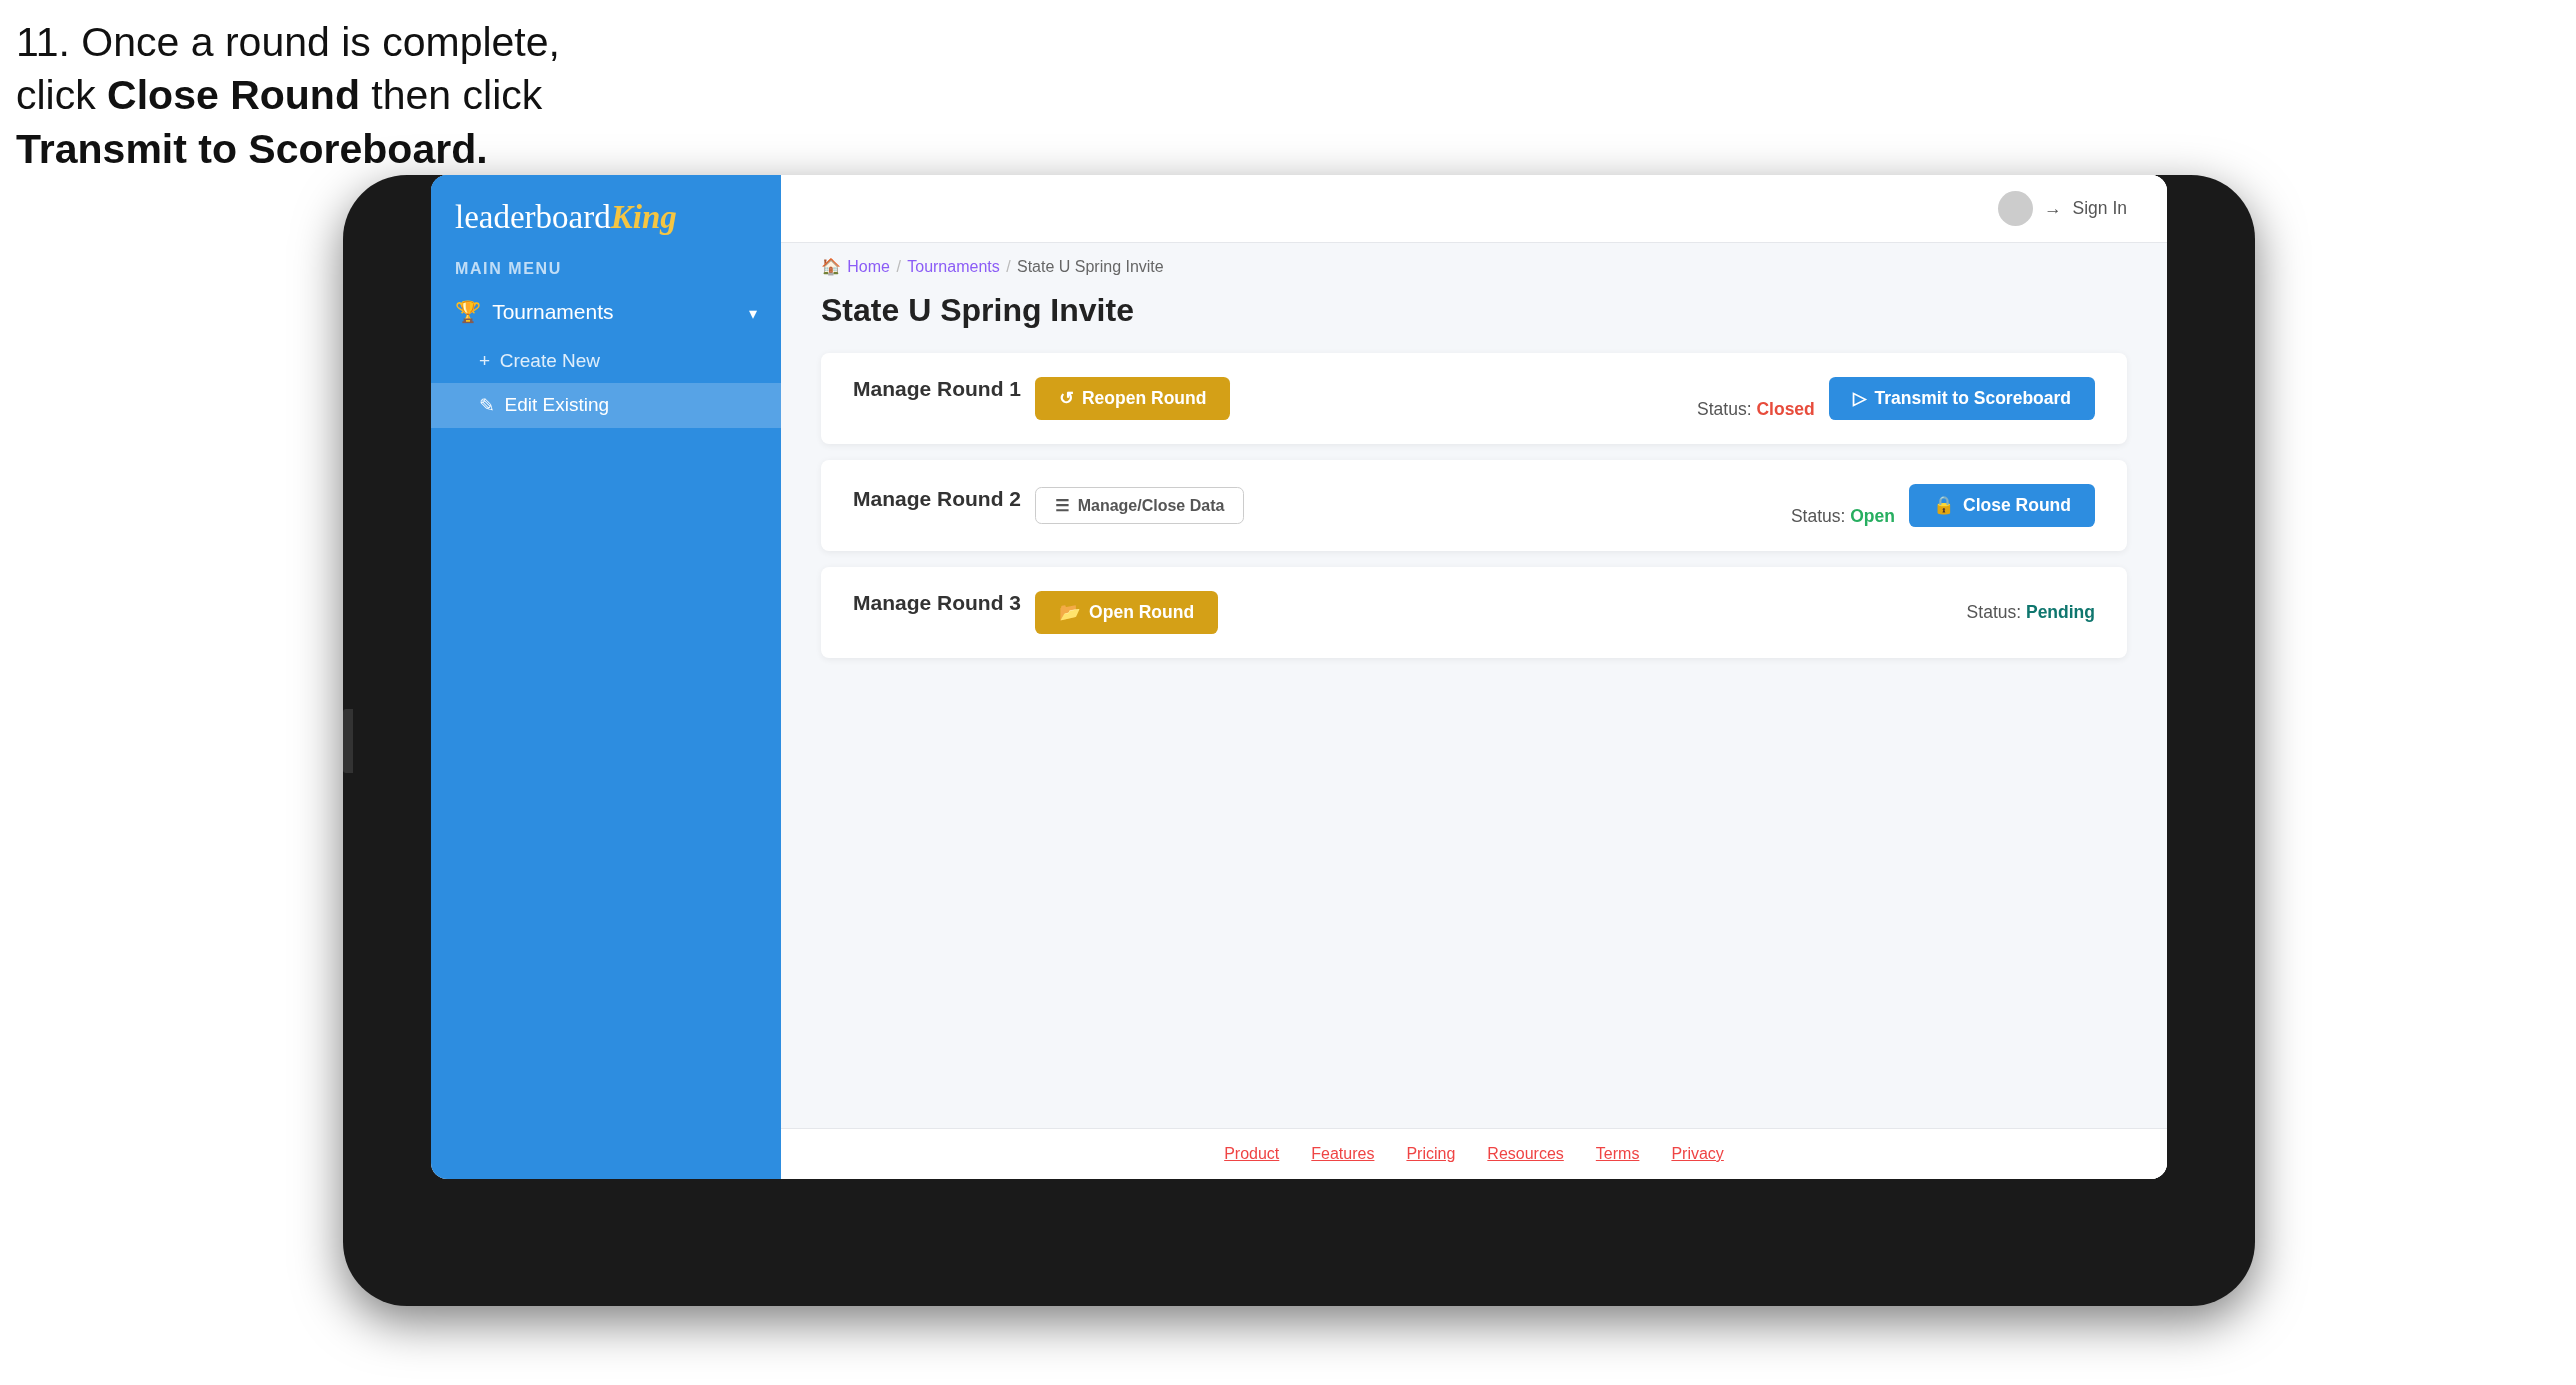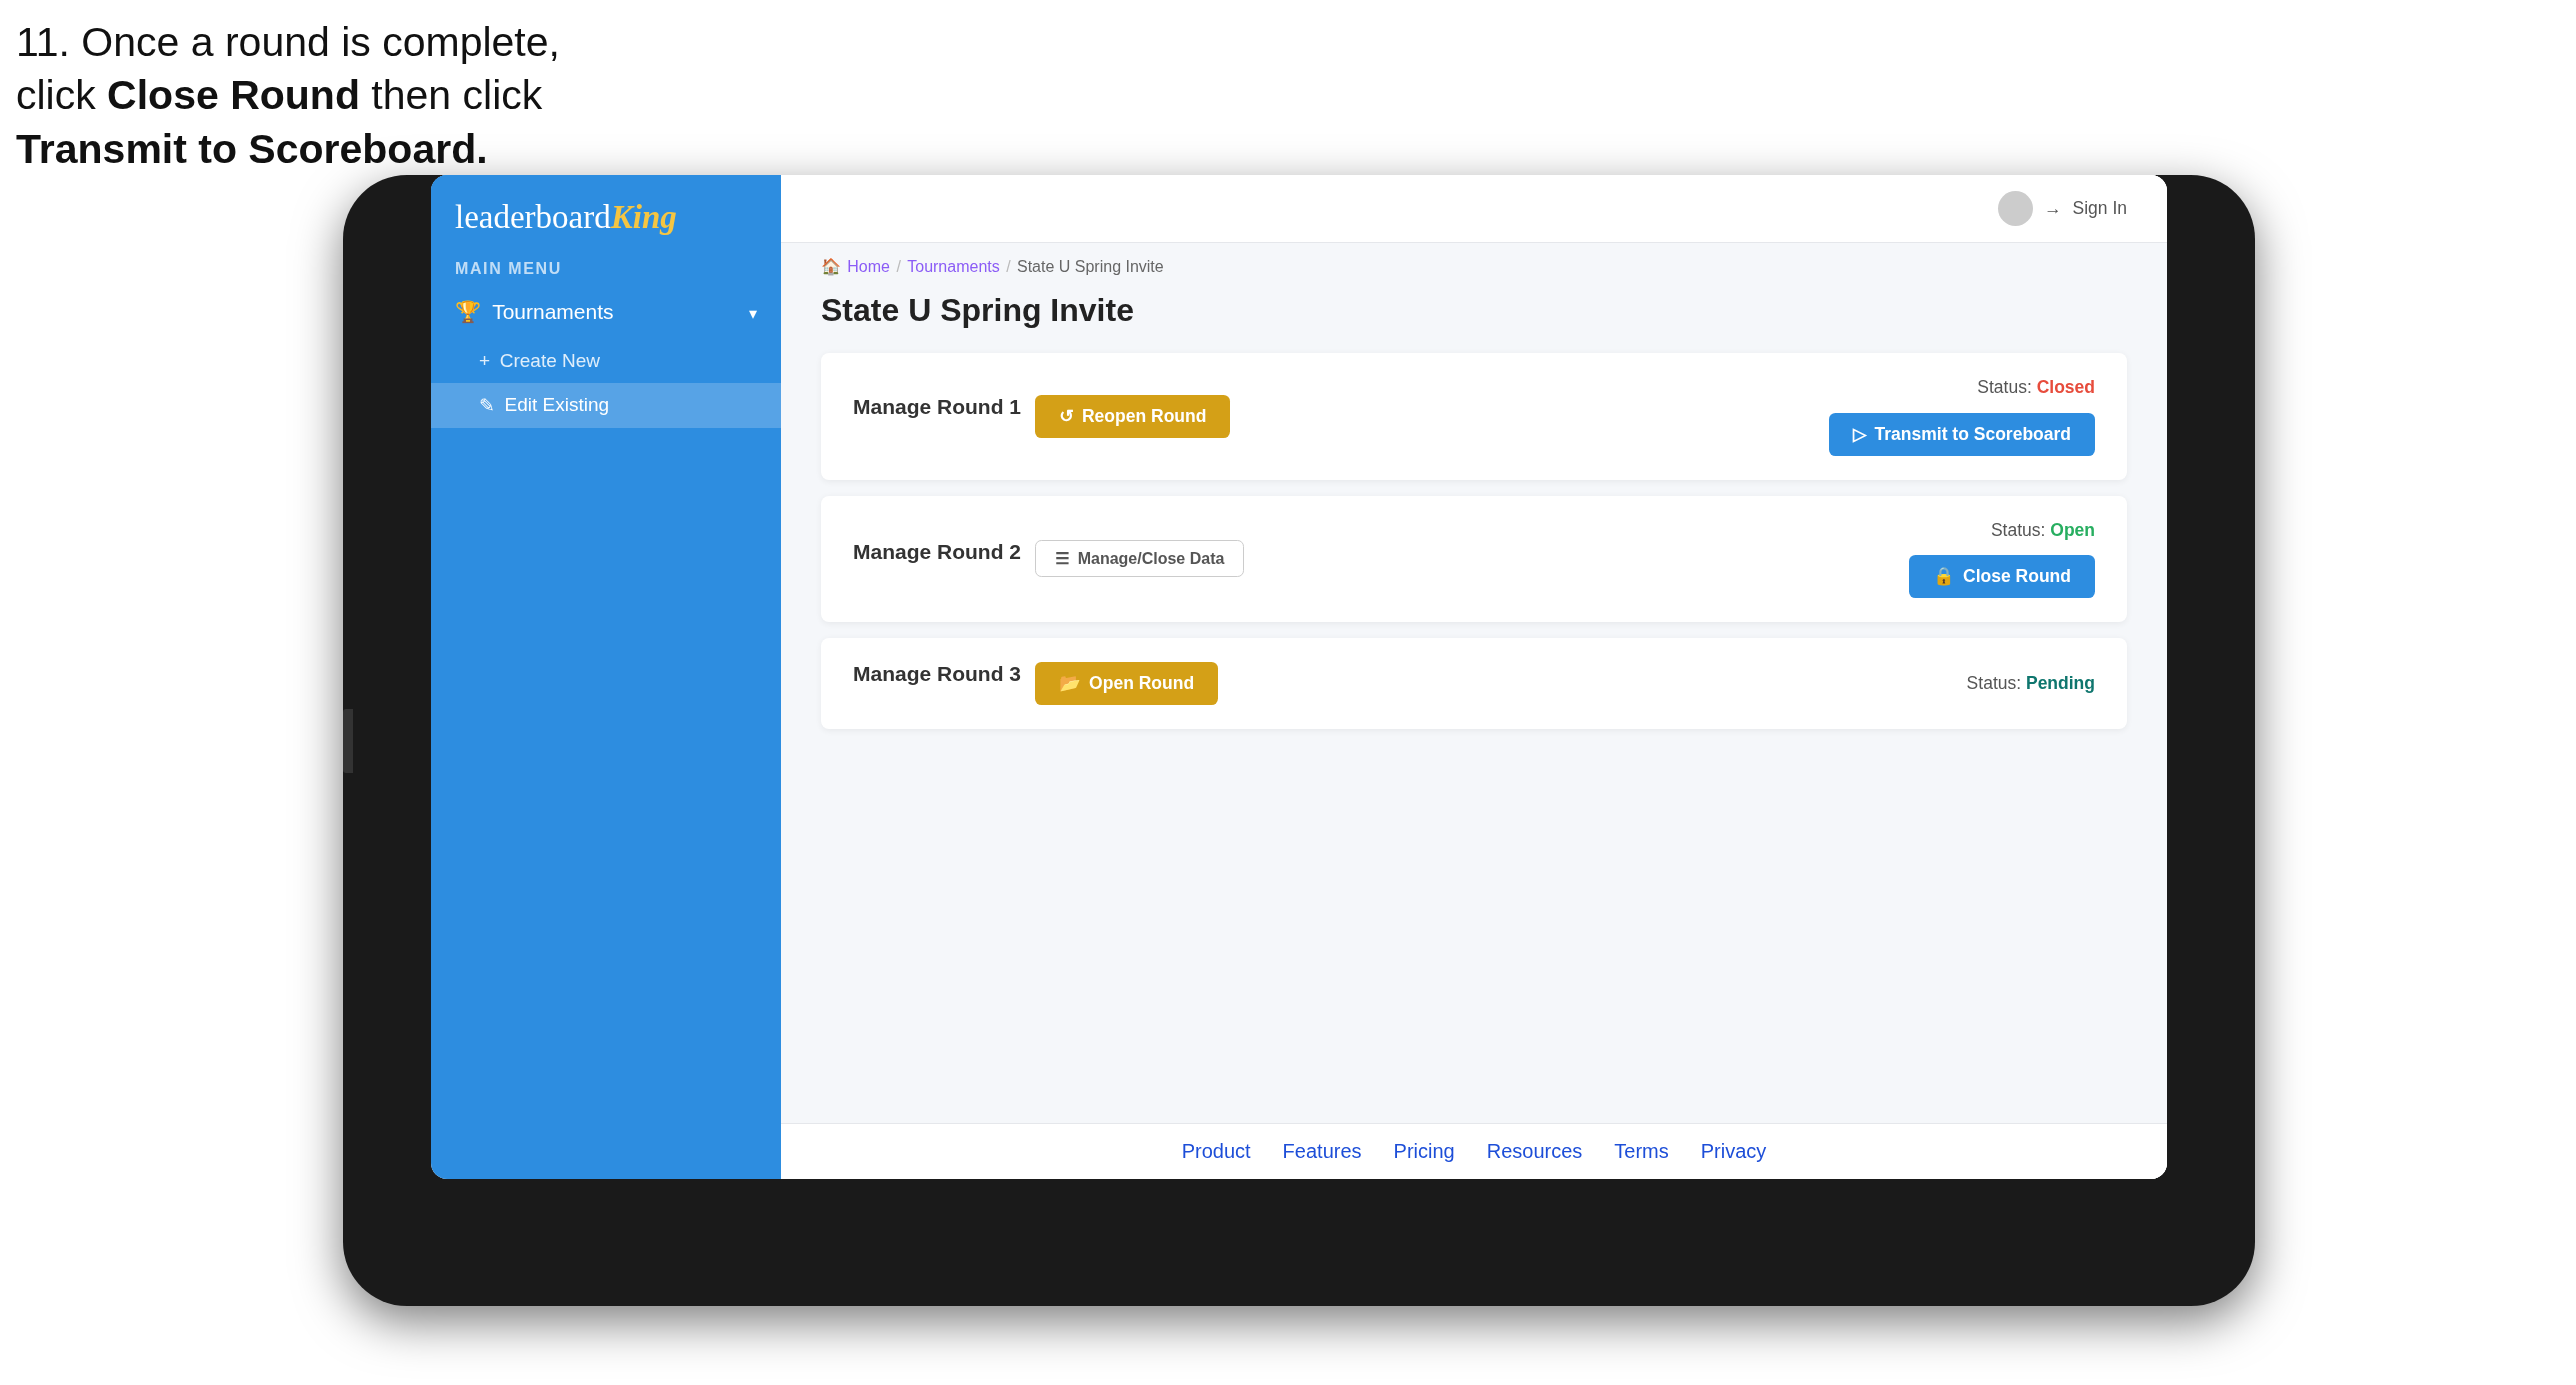--- a/index.html
+++ b/index.html
@@ -211,21 +211,21 @@
     }
 
     .round-label {
       font-size: 21px;
       font-weight: 600;
       color: #333;
     }
 
     .round-right {
       display: flex;
-      flex-direction: column;
+      flex-direction: row;
       align-items: flex-end;
       gap: 14.3px;
     }
 
     .status-text {
       font-size: 17.5px;
       color: #555;
     }
     .status-text .status-closed { color: #e74c3c; font-weight: 600; }
     .status-text .status-open { color: #27ae60; font-weight: 600; }
@@ -267,23 +267,24 @@
     .footer {
       border-top: 0.8px solid #e5e7eb;
       padding: 16px 40px;
       display: flex;
       gap: 32px;
       justify-content: center;
       background: #fff;
     }
 
     .footer-link {
-      font-size: 20px;
-      color: #1d4ed8;
+      font-size: 16px;
+      color: #ef4444;
       cursor: pointer;
+      text-decoration: underline;
     }
 
     
     .chevron-down::after {
       content: '▾';
       font-size: 16px;
     }
 
     
     .tablet-side-button {

